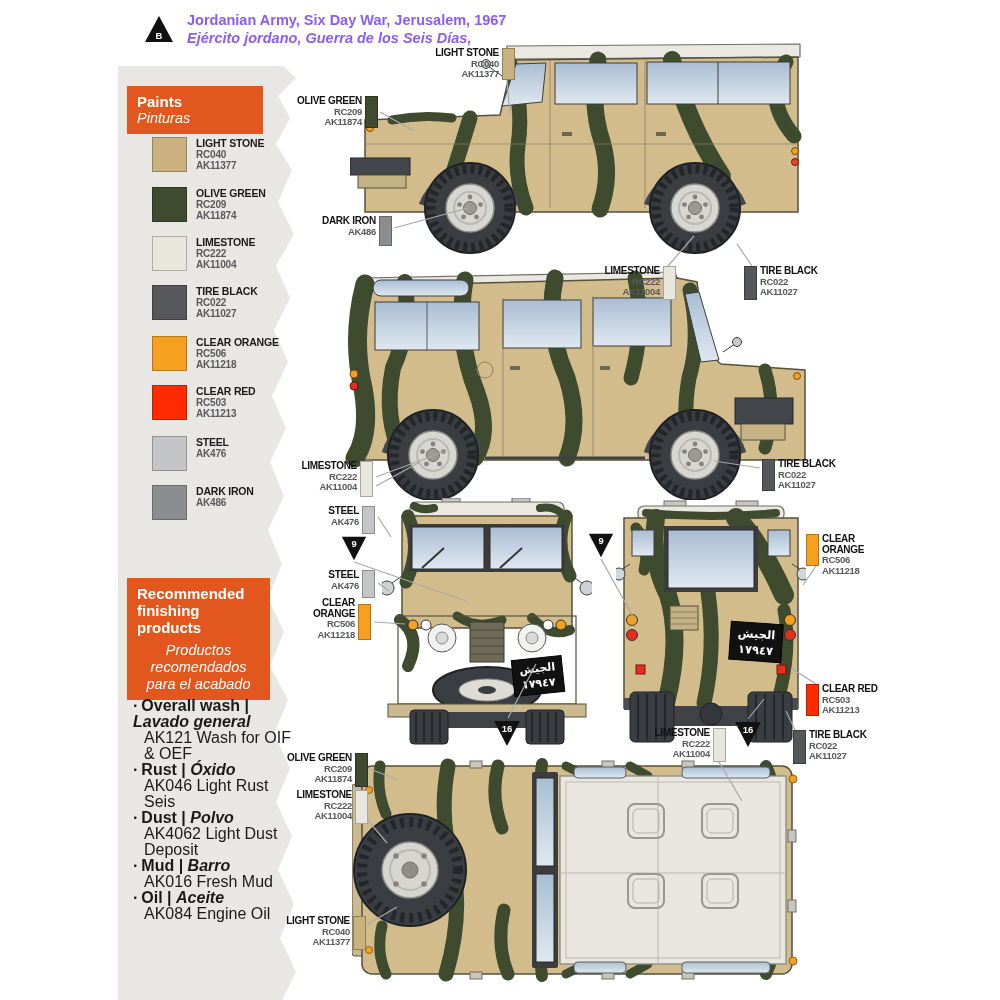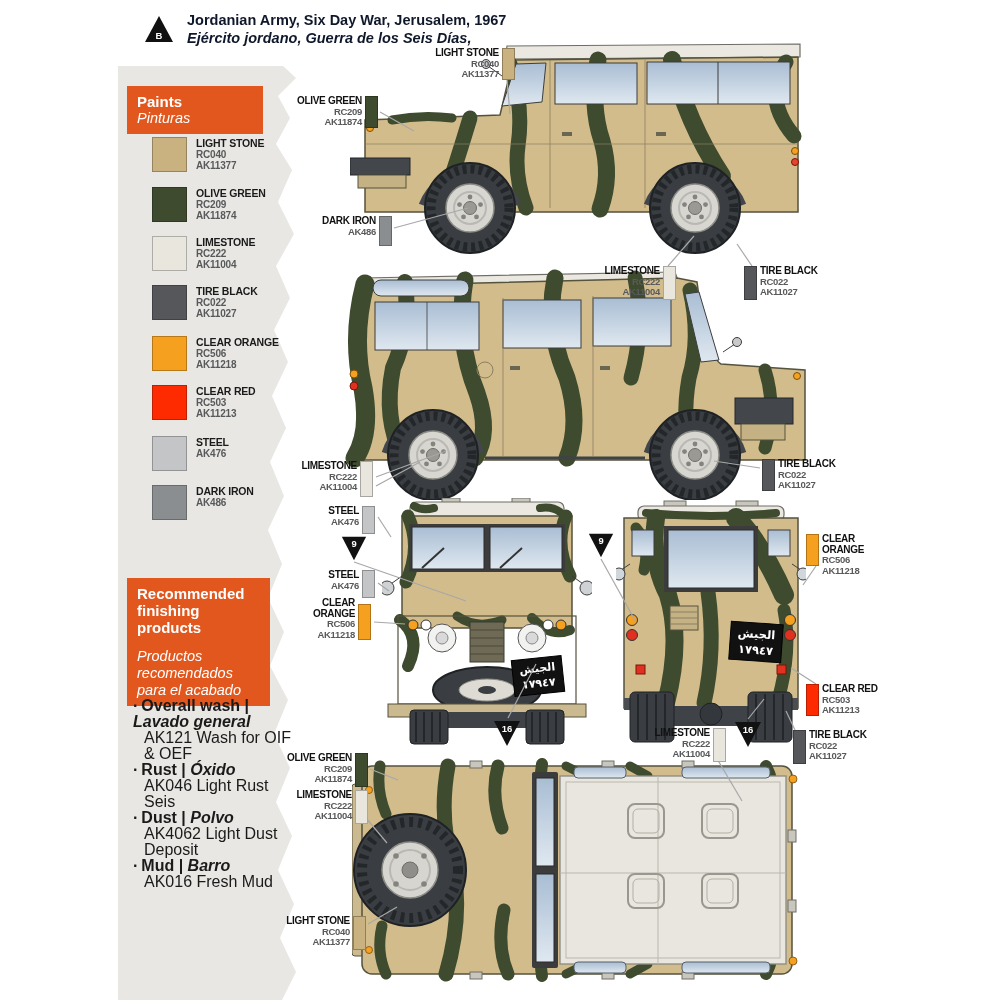--- a/index.html
+++ b/index.html
@@ -9,34 +9,34 @@
   .sidebar{position:absolute;left:118px;top:66px;width:195px;height:934px;background:#e8e7e4;z-index:1;
     clip-path:polygon(0px 0px,165px 0px,178px 12px,160px 30px,172px 52px,158px 78px,174px 104px,160px 136px,
     176px 168px,158px 200px,172px 232px,156px 264px,170px 296px,154px 330px,168px 362px,152px 396px,
     166px 430px,150px 464px,164px 498px,150px 532px,166px 566px,152px 600px,170px 634px,156px 668px,
     172px 702px,158px 736px,174px 770px,160px 804px,176px 838px,162px 872px,178px 906px,164px 934px,0px 934px);}
   .orange-box{position:absolute;background:#e2571d;color:#fff;z-index:4;padding:7px 10px;}
   .ob-en{font-weight:bold;font-size:15px;line-height:17px;}
   .ob-es{font-weight:normal;font-style:italic;font-size:14.5px;line-height:17px;}
   .paints-box{left:127px;top:86px;width:116px;}
   .finish-box{left:127px;top:578px;width:123px;}
-  .finish-box .ob-es{margin-top:12px;}
+  .finish-box .ob-es{margin-top:6px;text-align:center;}
   .paint-item{position:absolute;z-index:4;display:flex;gap:9px;left:152px;width:150px;}
   .pi-swatch{width:33px;height:33px;flex:0 0 33px;border:1px solid rgba(0,0,0,0.25);}
   .pi-name{font-weight:bold;font-size:10.5px;line-height:12px;letter-spacing:-0.2px;}
   .pi-code{font-weight:bold;font-size:10px;line-height:11px;color:#58595b;letter-spacing:-0.2px;}
   .pi-code:empty{display:none;}
   
   .prod-list{position:absolute;left:133px;top:698px;width:170px;z-index:4;font-size:16px;line-height:16px;}
   .prod-head .bullet{font-weight:bold;margin-right:3px;}
   .p-en{font-weight:bold;}
   .p-es{font-weight:bold;font-style:italic;}
   .prod-line{padding-left:11px;}
   
-  .title{position:absolute;left:187px;top:12px;z-index:4;font-size:14.5px;line-height:17.5px;color:#0f172a;}
+  .title{position:absolute;left:187px;top:12px;z-index:4;font-size:14.5px;line-height:17.5px;color:#8b5cf6;}
   .t1{font-weight:bold;}
   .t2,.t3{font-weight:bold;font-style:italic;}
   
   .callout{position:absolute;display:flex;gap:3px;z-index:5;}
   .callout.barleft{flex-direction:row-reverse;}
   .co-text{flex:1;}
   .callout:not(.barleft) .co-text{text-align:right;}
   .co-name{font-weight:bold;font-size:10px;line-height:10.5px;letter-spacing:-0.3px;color:#111;}
   .co-code{font-weight:bold;font-size:9.5px;line-height:10.5px;letter-spacing:-0.3px;color:#58595b;}
   .co-code:empty{display:none;}
@@ -165,20 +165,24 @@
       <div class="prod-head"><span class="bullet">·</span><span class="p-en">Rust |</span> <span class="p-es">Óxido</span></div>
       <div class="prod-line">AK046 Light Rust Seis</div>
     </div>
     <div class="prod-item">
       <div class="prod-head"><span class="bullet">·</span><span class="p-en">Dust |</span> <span class="p-es">Polvo</span></div>
       <div class="prod-line">AK4062 Light Dust Deposit</div>
     </div>
     <div class="prod-item">
       <div class="prod-head"><span class="bullet">·</span><span class="p-en">Mud |</span> <span class="p-es">Barro</span></div>
       <div class="prod-line">AK016 Fresh Mud</div>
+    </div>
+    <div class="prod-item">
+      <div class="prod-head"><span class="bullet">·</span><span class="p-en">Oil |</span> <span class="p-es">Aceite</span></div>
+      <div class="prod-line">AK084 Engine Oil</div>
     </div>
   </div>
 
   <svg class="view" style="left:350px;top:36px" width="455" height="220" viewBox="0 0 455 220">
     <path d="M157,10 L450,8 L450,21 L155,23 Z" fill="#eae8e1" stroke="#6e6e66" stroke-width="1.2"></path>
     <path d="M15,84 L150,79 L163,24 L448,21 L448,176 L15,176 Z" fill="#d2bc8b" stroke="#55523e" stroke-width="1.5"></path>
     <g stroke="#3e4b2e" fill="none" stroke-linecap="round">
       <path d="M120,82 Q108,122 92,170" stroke-width="15"></path>
       <path d="M160,28 Q174,70 168,110 Q164,140 176,172" stroke-width="15"></path>
       <path d="M248,24 Q240,70 252,105 Q262,140 250,173" stroke-width="17"></path>

